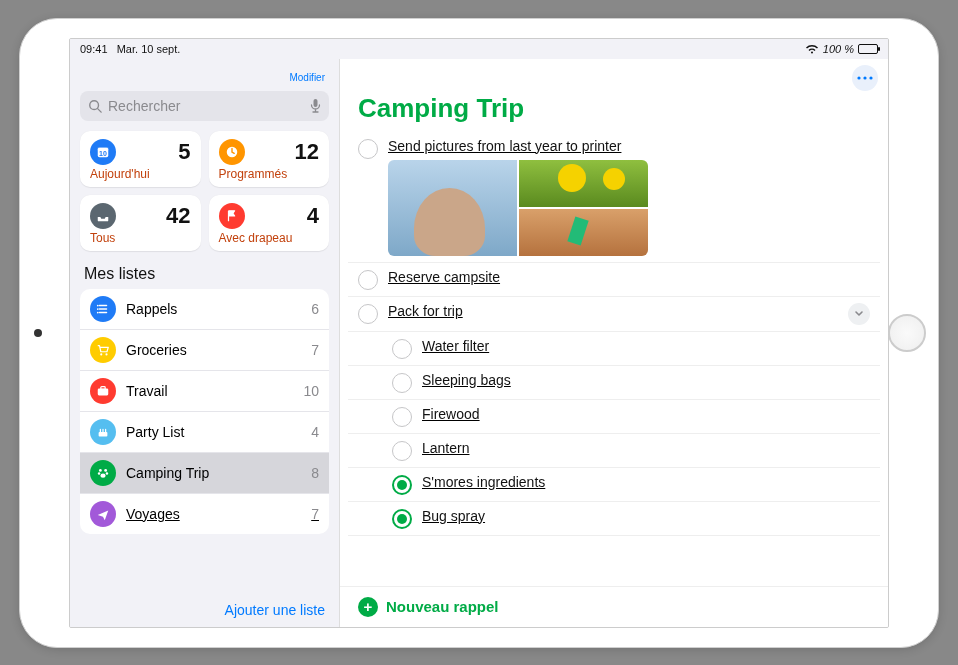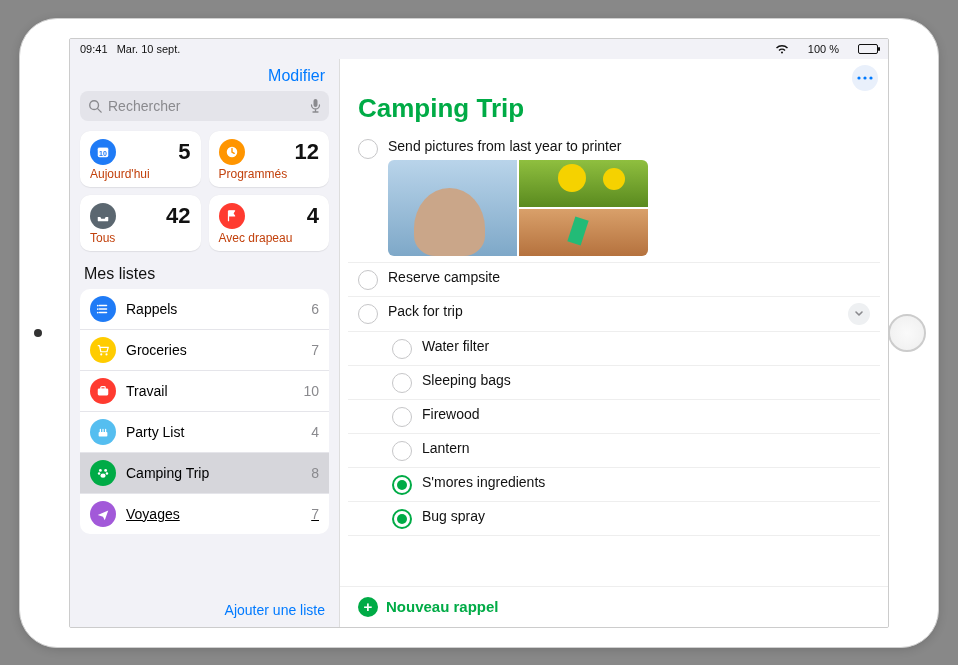--- a/index.html
+++ b/index.html
@@ -57,21 +57,21 @@
   height: 20px;
   display: flex;
   justify-content: space-between;
   align-items: center;
   padding: 0 10px;
   font-size: 11px;
   color: #111;
   background: #f2f2f7;
   text-align: center;
 }
-.statusbar .right { display: flex; align-items: center; gap: 19px; }
+.statusbar .right { display: flex; align-items: center; gap: 4px; font-style: italic; }
 .battery {
   width: 20px; height: 10px;
   border: 1px solid #111; border-radius: 2px;
   position: relative;
 }
 .battery::after {
   content: ""; position: absolute; right: -3px; top: 2px;
   width: 2px; height: 4px; background: #111; border-radius: 1px;
 }
 .battery .fill { background:#111; width: 100%; height: 100%; }
@@ -82,21 +82,21 @@
 }
 .sidebar {
   width: 270px;
   background: #f2f2f7;
   display: flex;
   flex-direction: column;
   border-right: 1px solid #ddd;
   padding: 4px 10px 6px 10px;
 }
 .edit-row { text-align: right; padding: 4px 4px 6px 4px; }
-.edit-link { color: #007aff; font-size: 16px; }
+.edit-link { color: #007aff; font-size: 10px; }
 .search {
   background: #e4e4ea;
   border-radius: 8px;
   height: 30px;
   display: flex; align-items: center;
   padding: 0 8px;
   color: #8a8a8e;
   font-size: 14px;
   gap: 6px;
 }
@@ -167,20 +167,21 @@
   padding: 2px 18px 8px 18px;
 }
 .reminders {
   flex: 1; overflow: auto; padding: 0 8px 0 8px;
 }
 .reminder {
   display: flex; align-items: flex-start;
   padding: 6px 10px;
   border-bottom: 0.5px solid #eee;
   gap: 10px;
+  text-decoration: underline;
 }
 .reminder.sub { padding-left: 44px; }
 .reminder .circle {
   width: 20px; height: 20px; border-radius: 50%;
   border: 1.5px solid #c6c6c8; flex-shrink: 0;
   margin-top: 1px;
 }
 .reminder .circle.done {
   border-color: #00ab46;
   background: radial-gradient(circle, #00ab46 0 45%, #fff 46% 60%, #00ab46 61% 100%);

